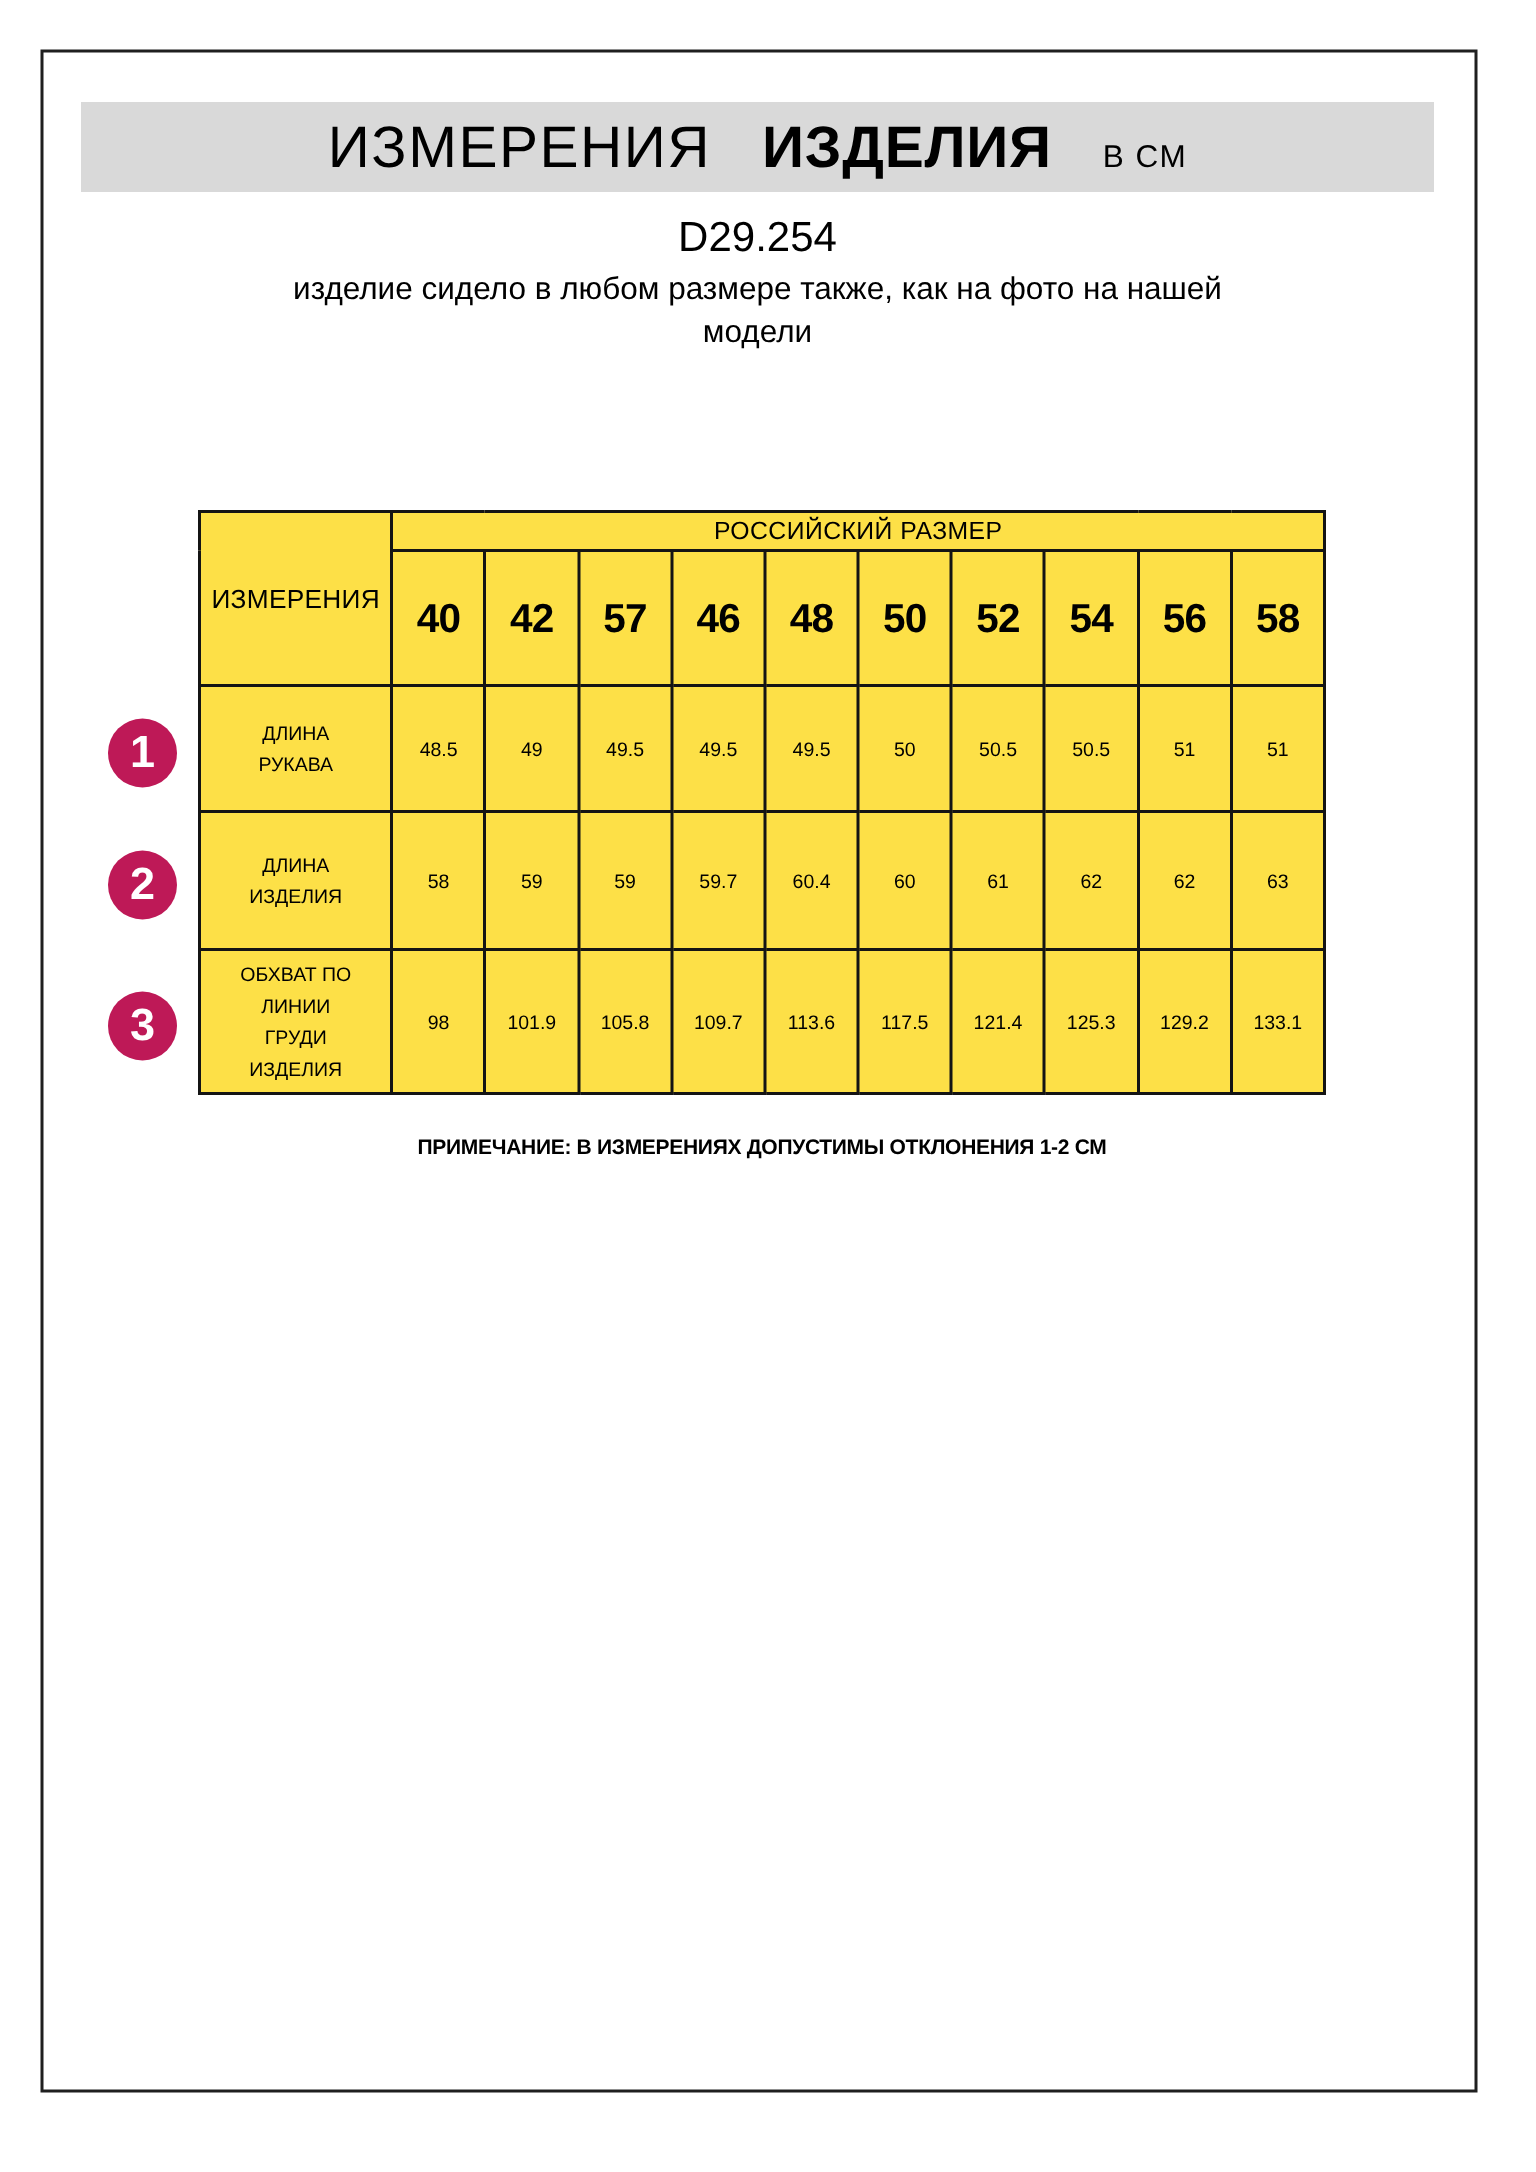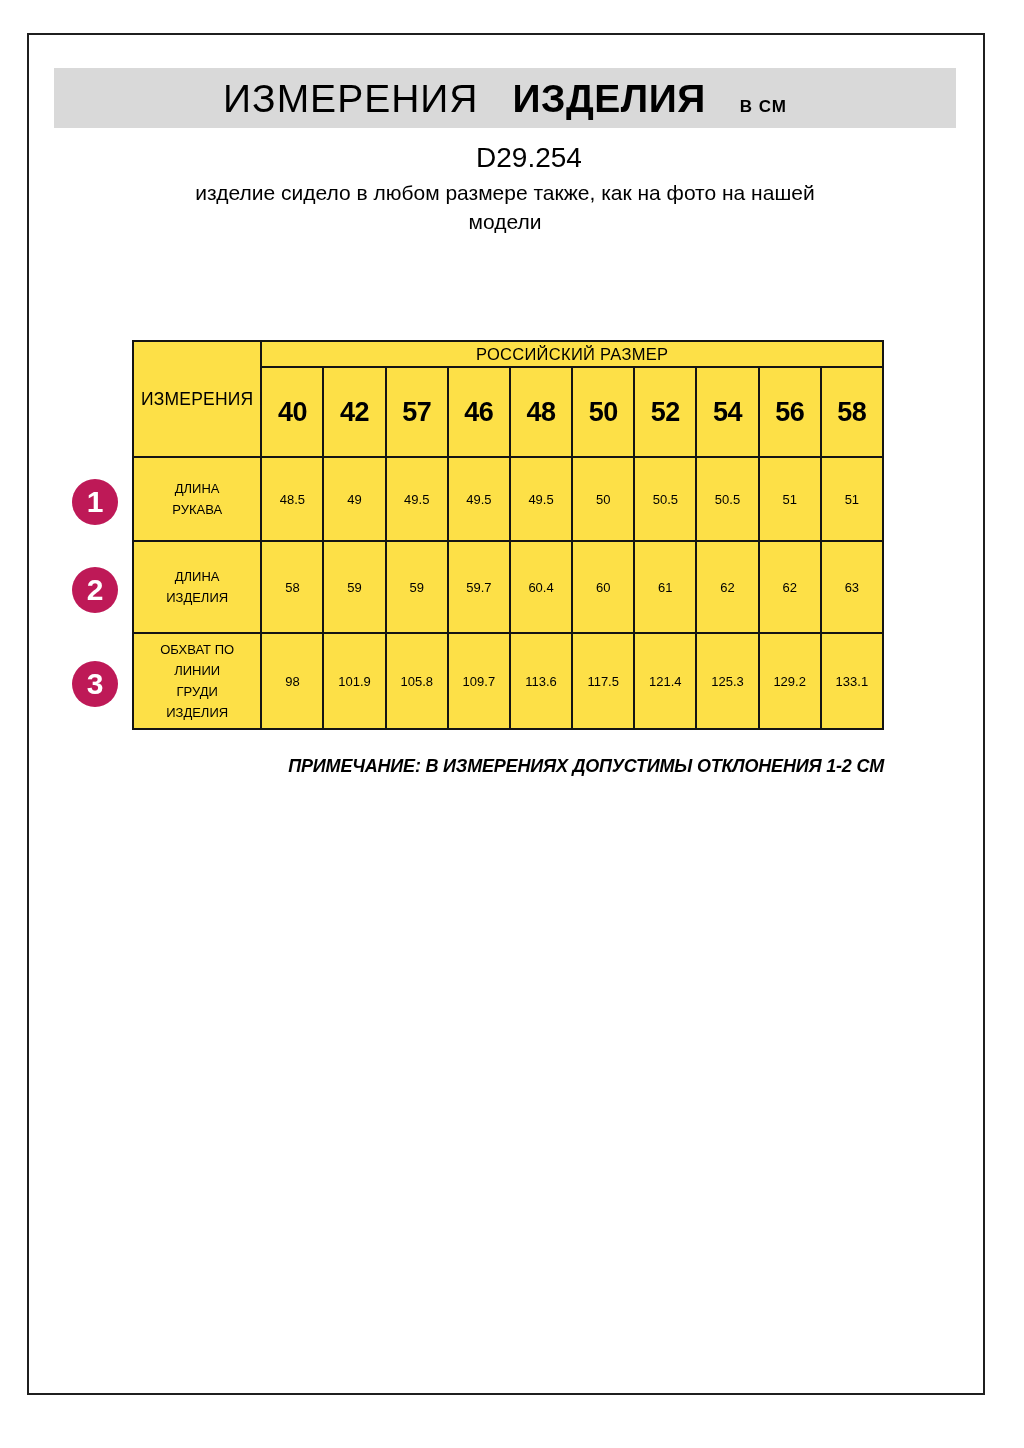--- a/index.html
+++ b/index.html
@@ -49,33 +49,32 @@
     letter-spacing: 1px;
     line-height: 44px;
   }
   .title-bold {
     font-size: 39px;
     font-weight: bold;
     letter-spacing: 0.5px;
     line-height: 44px;
   }
   .title-units {
-    font-size: 17px;
-    font-weight: bold;
+    font-size: 21px;
+    font-weight: normal;
     letter-spacing: 1px;
   }
   .product-code {
     position: absolute;
     left: 29px;
     top: 142px;
     width: 952px;
     text-align: center;
     font-size: 28px;
     font-weight: normal;
-    padding-left: 24px;
   }
   .description {
     position: absolute;
     left: 29px;
     top: 178px;
     width: 952px;
     text-align: center;
     font-size: 21px;
     line-height: 29px;
   }
@@ -138,26 +137,25 @@
     line-height: 1;
   }
   #badge-1 { top: 479px; }
   #badge-2 { top: 567px; }
   #badge-3 { top: 661px; }
   .note {
     position: absolute;
     left: 132px;
     top: 756px;
     width: 752px;
-    text-align: right;
-    font-size: 18px;
+    text-align: center;
+    font-size: 14px;
     font-weight: bold;
     letter-spacing: -0.2px;
     white-space: nowrap;
-    font-style: italic;
   }
 </style>
 </head>
 <body>
 
 <div id="page">
 
   <div class="page-frame"></div>
 
   <div class="title-bar">

